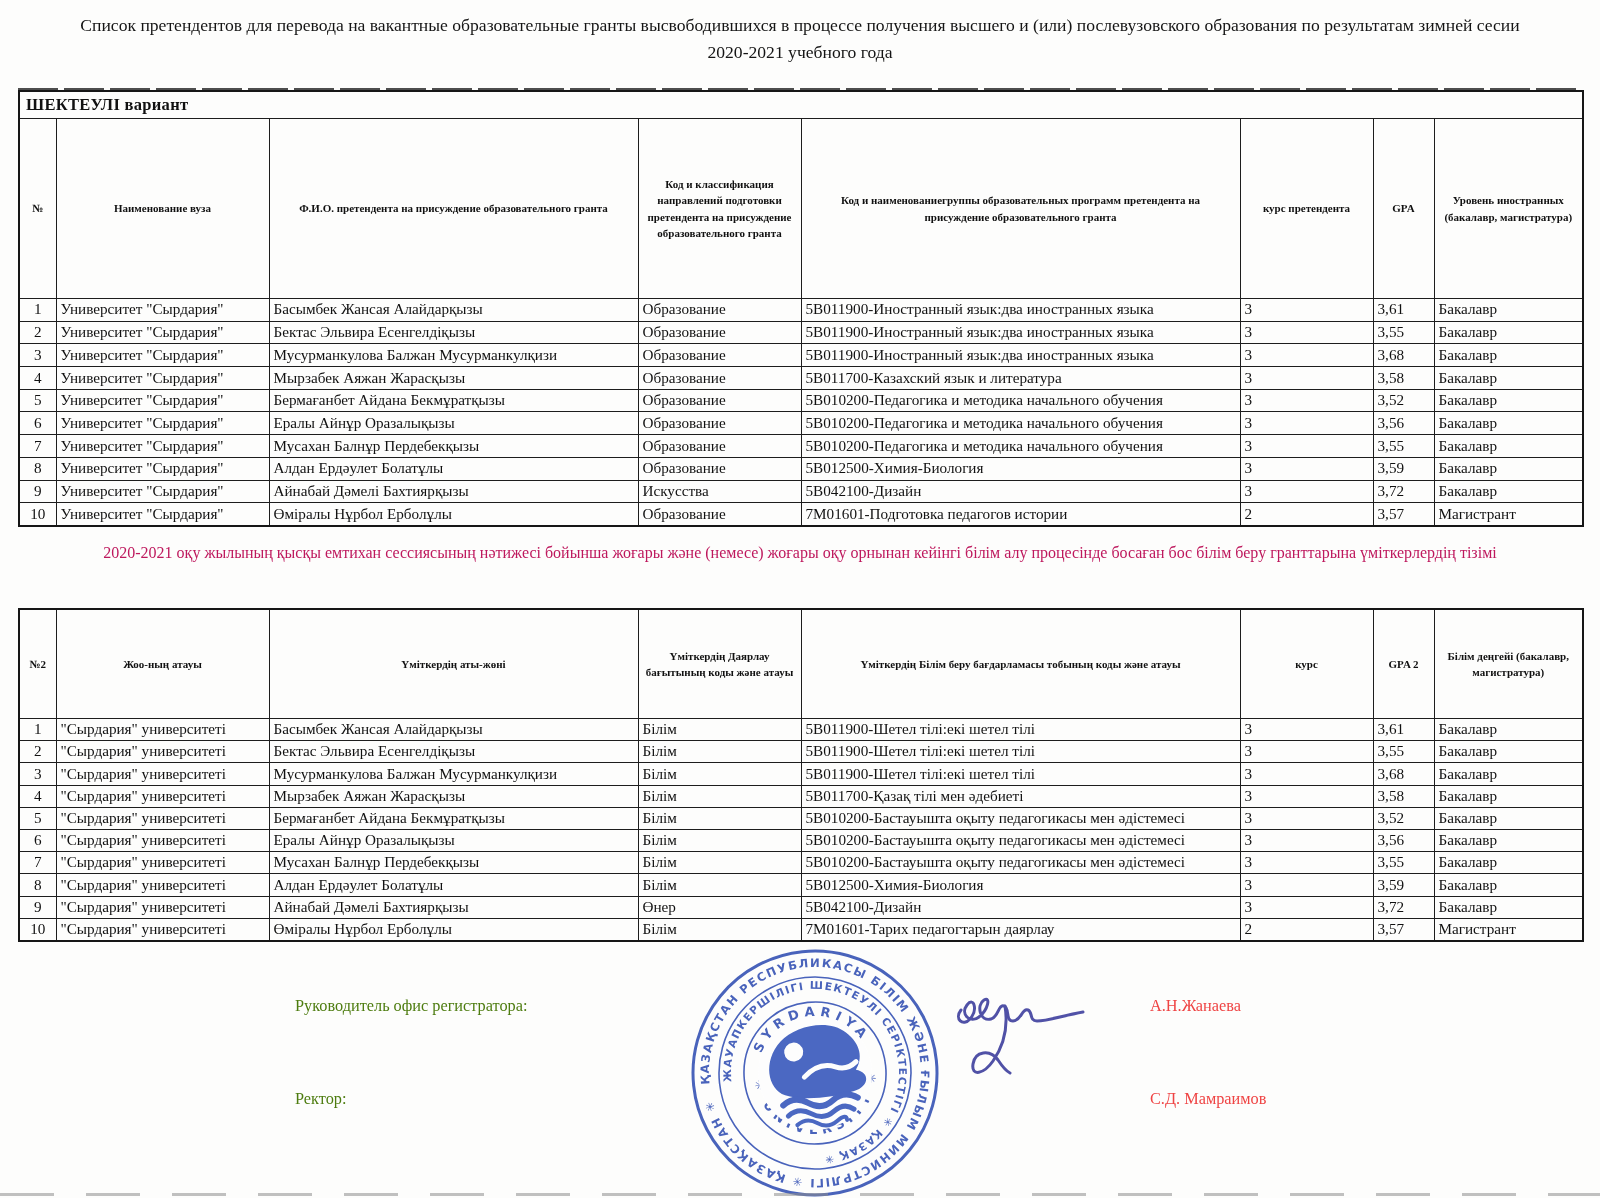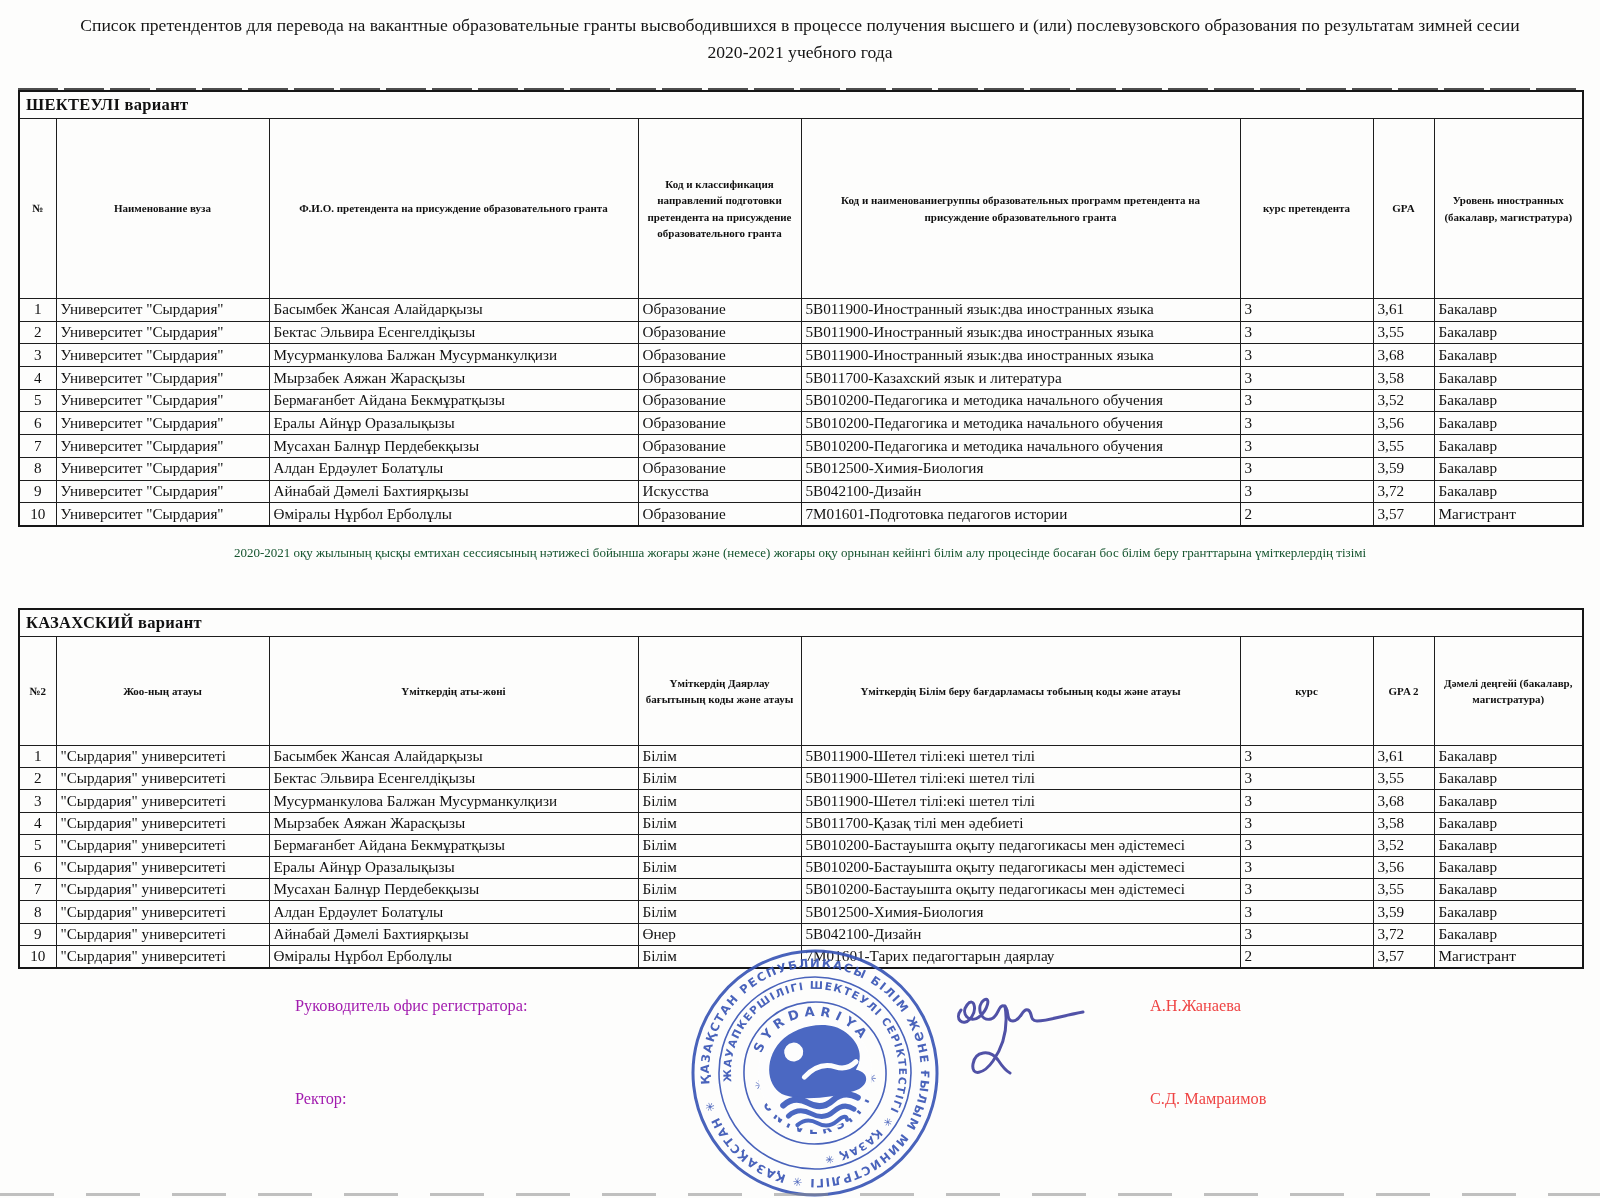--- a/index.html
+++ b/index.html
@@ -8,21 +8,21 @@
     background:#fdfdfc;color:#111;overflow:hidden;
     font-family:"Liberation Serif","DejaVu Serif",serif;
   }
   
   .doc-title{
     position:absolute;top:12px;left:58px;width:1484px;
     text-align:center;font-size:17.6px;line-height:27px;color:#151515;
   }
   .kz-title{
     position:absolute;top:538px;left:38px;width:1524px;
-    text-align:center;font-size:13px;line-height:29px;color:#14532d;font-weight:500;
+    text-align:center;font-size:16px;line-height:29px;color:#be185d;font-weight:500;
   }
   
   table.doc{
     position:absolute;left:18px;width:1564px;
     border-collapse:collapse;table-layout:fixed;background:transparent;
     border:2px solid #161616;
   }
   table.doc th,table.doc td{
     border:1.5px solid #1d1d1d;overflow:hidden;
   }
@@ -39,21 +39,21 @@
     white-space:nowrap;line-height:1.1;
   }
   table.doc tbody td:first-child{text-align:center;padding:0 2px;}
   #table-ru tr.cols th{height:175px;}
   #table-ru tbody td{height:21.7px;}
   #table-kz tr.cols th{height:104px;}
   #table-kz tbody td{height:21.2px;}
   #table-ru{top:90px;}
   #table-kz{top:608px;}
   
-  .sig-role{position:absolute;left:295px;font-size:16.3px;color:#a21caf;}
+  .sig-role{position:absolute;left:295px;font-size:16.3px;color:#4d7c0f;}
   .sig-name{position:absolute;left:1150px;font-size:16.3px;color:#ef4444;}
   .sig-row1{top:996px;}
   .sig-row2{top:1089px;text-align:right;}
   
   .stamp-svg{position:absolute;left:688px;top:946px;width:254px;height:254px;opacity:.92;transform:rotate(-6deg);}
   .stamp-svg text{fill:#3a56b6;}
   .ring-outer-text{font-family:"DejaVu Sans","Liberation Sans",sans-serif;font-size:11.6px;font-weight:bold;letter-spacing:1.6px;}
   .ring-inner-text{font-family:"DejaVu Sans","Liberation Sans",sans-serif;font-size:10.6px;font-weight:bold;letter-spacing:1.4px;}
   .ring-org-text{font-family:"DejaVu Sans","Liberation Sans",sans-serif;font-size:13px;font-weight:bold;letter-spacing:5px;}
   .ink-signature-svg{position:absolute;left:928px;top:948px;width:195px;height:150px;}
@@ -213,32 +213,29 @@
       <col style="width:37px">
         <col style="width:213px">
         <col style="width:369px">
         <col style="width:163px">
       <col style="width:439px">
         <col style="width:133px">
         <col style="width:61px">
         <col style="width:149px">
     </colgroup>
     <thead>
-      <tr class="section-band">
-        <th colspan="8">КАЗАХСКИЙ вариант</th>
-      </tr>
       <tr class="cols">
           <th>№2</th>
           <th>Жоо-ның атауы</th>
           <th>Үміткердің аты-жөні</th>
           <th>Үміткердің Даярлау бағытының коды және атауы</th>
           <th>Үміткердің Білім беру бағдарламасы тобының коды және атауы</th>
           <th>курс</th>
           <th>GPA 2</th>
-          <th>Дәмелі деңгейі (бакалавр, магистратура)</th>
+          <th>Білім деңгейі (бакалавр, магистратура)</th>
         </tr>
     </thead>
     <tbody>
         <tr>
           <td>1</td>
           <td>"Сырдария" университеті</td>
           <td>Басымбек Жансая Алайдарқызы</td>
           <td>Білім</td>
           <td>5В011900-Шетел тілі:екі шетел тілі</td>
           <td>3</td>

